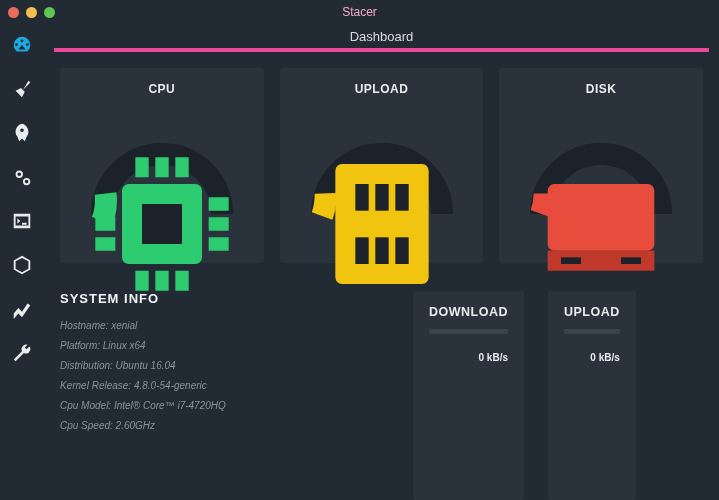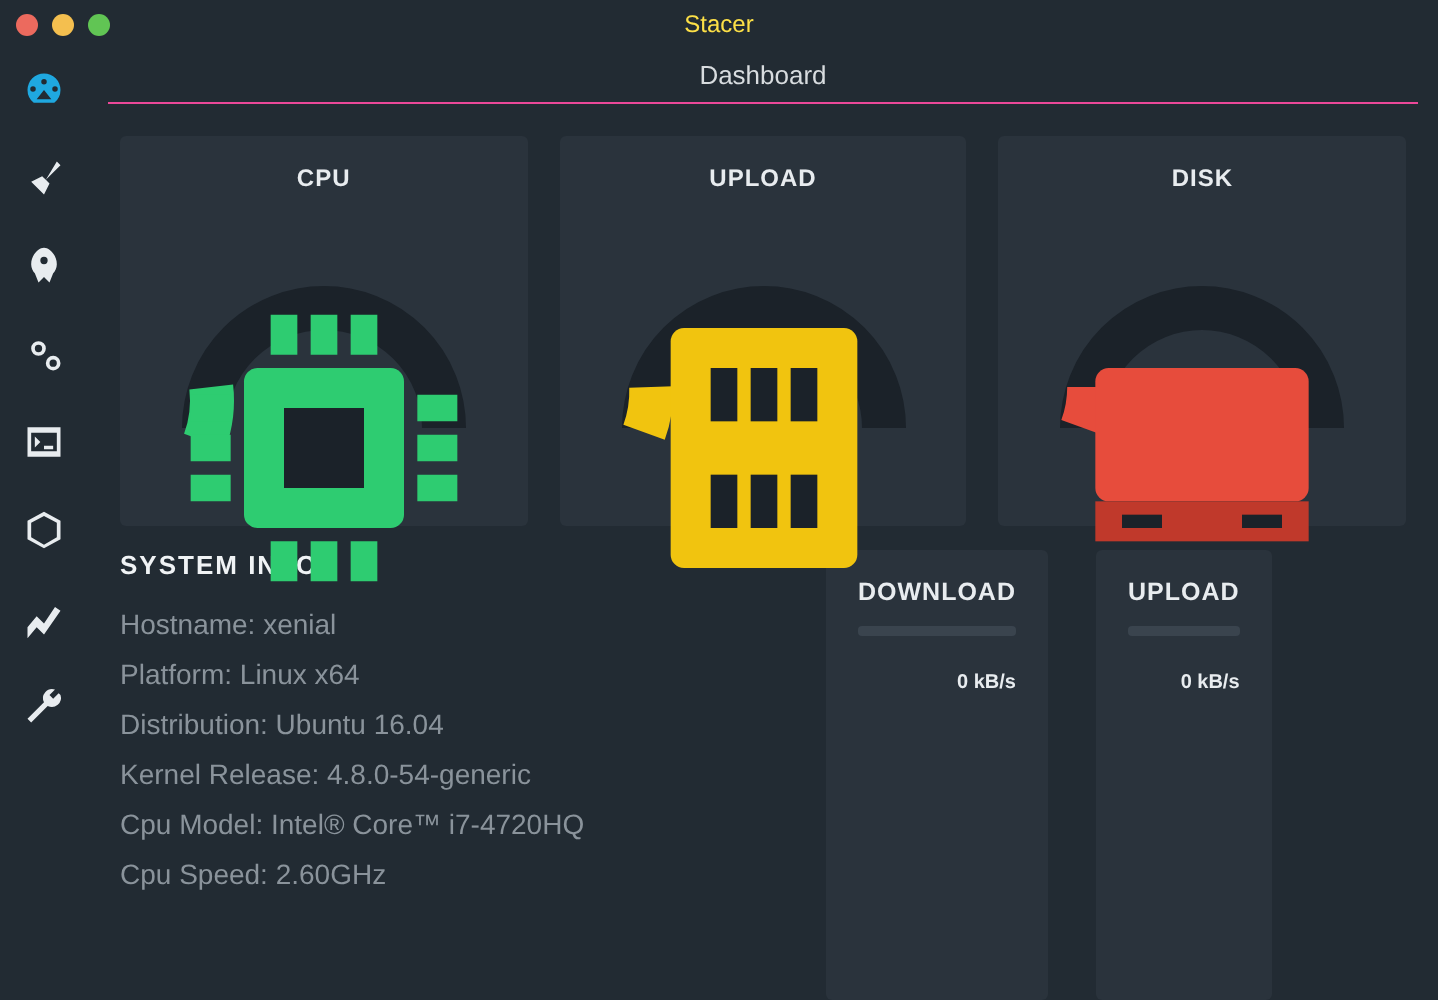--- a/index.html
+++ b/index.html
@@ -16,65 +16,65 @@
   height: 24px;
   background: #222b33;
   display: flex;
   align-items: center;
   position: relative;
   flex-shrink: 0;
 }
 .traffic { display: flex; gap: 7px; margin-left: 8px; }
 .dot { width: 11px; height: 11px; border-radius: 50%; }
 .dot.red { background: #ec6a5e; } .dot.yellow { background: #f4bf4f; } .dot.green { background: #61c554; }
-.title { position: absolute; left: 0; right: 0; text-align: center; font-size: 12px; color: #fde047; }
+.title { position: absolute; left: 0; right: 0; text-align: center; font-size: 12px; color: #f9a8d4; }
 
 .body { flex: 1; display: flex; min-height: 0; }
 .sidebar {
   width: 44px;
   background: #222b33;
   display: flex;
   flex-direction: column;
   align-items: center;
   padding-top: 10px;
   gap: 22px;
   flex-shrink: 0;
 }
 .side-icon { width: 22px; height: 22px; color: #e8ecef; display:flex; align-items:center; justify-content:center; cursor:pointer; }
 .side-icon.active { color: #1fa8e0; }
 .side-icon svg { width: 100%; height: 100%; }
 
 .main { flex: 1; display: flex; flex-direction: column; min-width: 0; }
 .page-header {
   height: 28px; display: flex; align-items: center; justify-content: center;
-  font-size: 13px; color: #d8dcdf; border-bottom: 1px solid #ec4899;
+  font-size: 13px; color: #d8dcdf; border-bottom: 4px solid #ec4899;
   margin: 0 10px;
 }
-.content { flex: 1; padding: 16px 16px 0 16px; display: flex; flex-direction: column; gap: 12px; }
+.content { flex: 1; padding: 16px 16px 0 16px; display: flex; flex-direction: column; gap: 28px; }
 .gauges { display: flex; gap: 16px; }
 .card {
   flex: 1;
   background: #2a333c;
   border-radius: 3px;
   padding: 14px 10px 18px;
   display: flex; flex-direction: column; align-items: center;
 }
 .card-title { font-size: 12px; letter-spacing: .5px; color: #e8ecef; font-weight: 600; margin-bottom: 8px; }
 .gauge-wrap { position: relative; width: 160px; height: 120px; }
 .gauge-wrap svg { width: 100%; height: 100%; overflow: visible; }
 .gauge-center {
   position: absolute; left: 0; right: 0; top: 40px; display: flex;
   align-items: center; justify-content: center;
 }
 .gauge-val { margin-top: 6px; font-size: 13px; color: #e8ecef; font-weight: 600; }
 
 .lower { display: flex; gap: 24px; flex: 1; }
 .sysinfo { flex: 1; }
 .sysinfo h3 { font-size: 13px; letter-spacing: 1px; color: #f0f3f5; font-weight: 700; margin-bottom: 14px; }
-.sysinfo .row { font-size: 14px; color: #8a939b; margin-bottom: 9px; }
+.sysinfo .row { font-size: 10px; color: #8a939b; margin-bottom: 9px; font-style: italic; }
 .net-col { width: 290px; display: flex; flex-direction: row; gap: 24px; }
 .net-card { background: #2a333c; border-radius: 3px; padding: 14px 16px 18px; }
 .net-card h4 { font-size: 12.5px; letter-spacing: .5px; color: #e8ecef; font-weight: 700; margin-bottom: 10px; }
 .net-bar { height: 5px; background: #3a444e; border-radius: 2px; margin-bottom: 18px; }
 .net-val { text-align: right; font-size: 10px; color: #e8ecef; font-weight: 600; }
 </style>
 </head>
 <body>
 
 <div class="titlebar">

